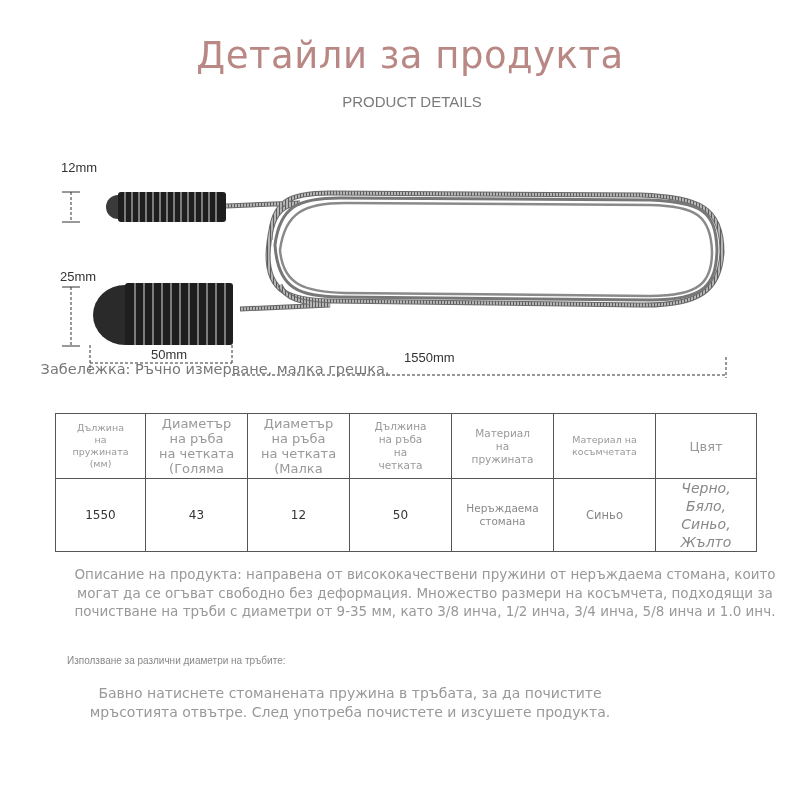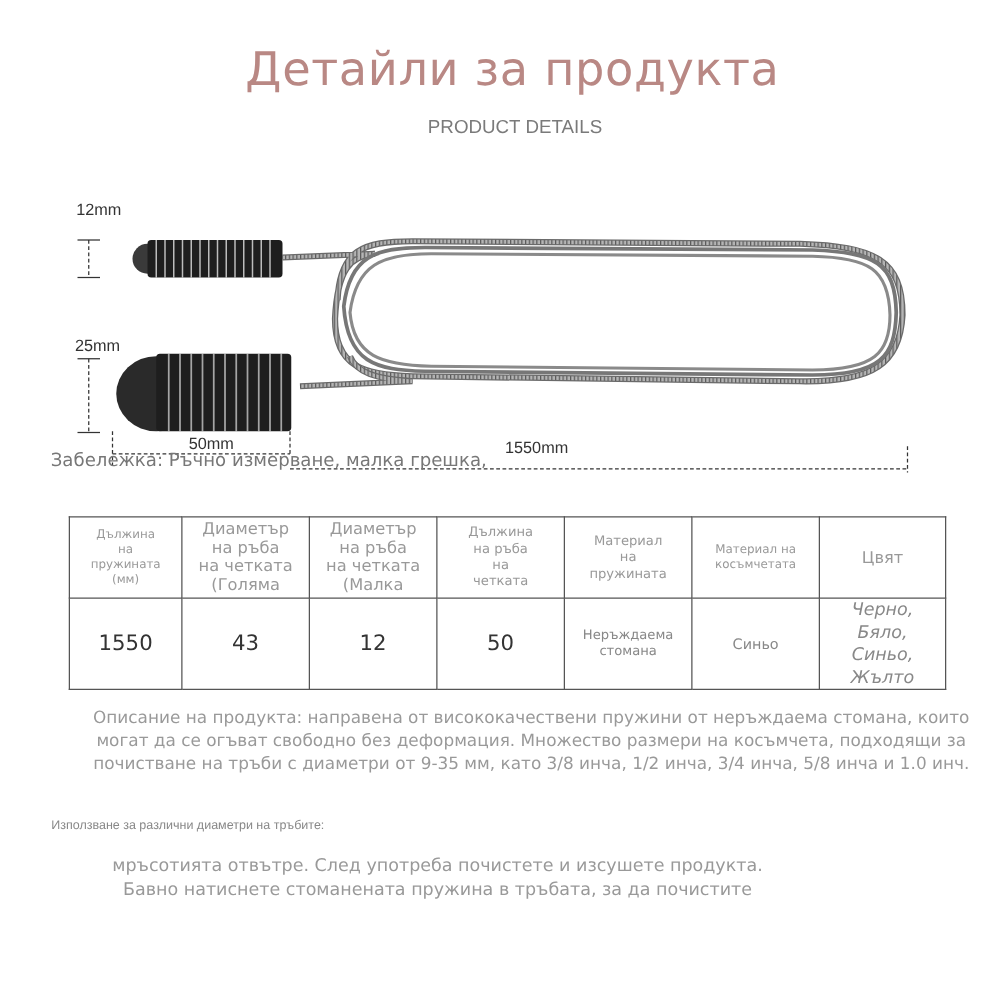--- a/index.html
+++ b/index.html
@@ -5,29 +5,29 @@
   html, body { margin: 0; padding: 0; background: #ffffff; }
   body { width: 800px; height: 800px; position: relative; overflow: hidden; font-family: "DejaVu Sans", sans-serif; }
   .title { position: absolute; left: 0; top: 34px; width: 820px; text-align: center; font-size: 37px; color: #b98884; font-family: "DejaVu Sans", sans-serif; letter-spacing: 0.5px; }
   .subtitle { position: absolute; left: 0; top: 93px; width: 824px; text-align: center; font-size: 15px; color: #7a7a7a; font-family: "Liberation Sans", sans-serif; }
   .dim-label { position: absolute; font-family: "Liberation Sans", sans-serif; font-size: 13px; color: #333; }
   .illustration { position: absolute; left: 0; top: 0; width: 800px; height: 400px; }
   .note { position: absolute; left: 30px; top: 360px; width: 370px; text-align: center; font-size: 14.5px; color: #777; line-height: 19px; }
   table.spec { position: absolute; left: 55px; top: 413px; width: 701px; height: 137px; border-collapse: collapse; table-layout: fixed; }
   table.spec td { border: 1px solid #555; text-align: center; vertical-align: middle; color: #999; padding: 0 2px; overflow: hidden; }
   table.spec tr.head td { height: 64px; }
-  table.spec tr.vals td { height: 72px; color: #333; font-size: 17px; }
+  table.spec tr.vals td { height: 72px; color: #333; font-size: 12px; }
   .h-small { font-size: 9.5px; line-height: 12px; }
   .h-med { font-size: 10.5px; line-height: 13px; }
   .h-big { font-size: 13px; line-height: 15px; }
   .v-small { font-size: 10.5px !important; color: #888 !important; line-height: 13px; }
   .v-med { font-size: 11.5px !important; color: #888 !important; }
   .v-color { font-size: 14px !important; color: #888 !important; line-height: 18px; font-style: italic; }
   .desc { position: absolute; left: 45px; top: 565px; width: 760px; text-align: center; font-size: 13.5px; color: #999; line-height: 18.5px; }
-  .usage-title { position: absolute; left: 41px; top: 655px; font-size: 10px; color: #888; font-family: "Liberation Sans", sans-serif; }
+  .usage-title { position: absolute; left: 67px; top: 655px; font-size: 10px; color: #888; font-family: "Liberation Sans", sans-serif; }
   .usage-text { position: absolute; left: 50px; top: 684px; width: 600px; text-align: center; font-size: 14px; color: #999; line-height: 19px; }
 </style>
 </head>
 <body>
 
 <div class="title">Детайли за продукта</div>
 <div class="subtitle">PRODUCT DETAILS</div>
 
 <svg class="illustration" viewBox="0 0 800 400" xmlns="http://www.w3.org/2000/svg">
   <defs>
@@ -188,15 +188,15 @@
   </table>
 
 <div class="desc">
   <div>Описание на продукта: направена от висококачествени пружини от неръждаема стомана, които</div>
   <div>могат да се огъват свободно без деформация. Множество размери на косъмчета, подходящи за</div>
   <div>почистване на тръби с диаметри от 9-35 мм, като 3/8 инча, 1/2 инча, 3/4 инча, 5/8 инча и 1.0 инч.</div>
 </div>
 
 <div class="usage-title">Използване за различни диаметри на тръбите:</div>
 <div class="usage-text">
+  <div>Бавно натиснете стоманената пружина в тръбата, за да почистите</div>
   <div>мръсотията отвътре. След употреба почистете и изсушете продукта.</div>
-  <div>Бавно натиснете стоманената пружина в тръбата, за да почистите</div>
 </div>
 
 </body></html>

